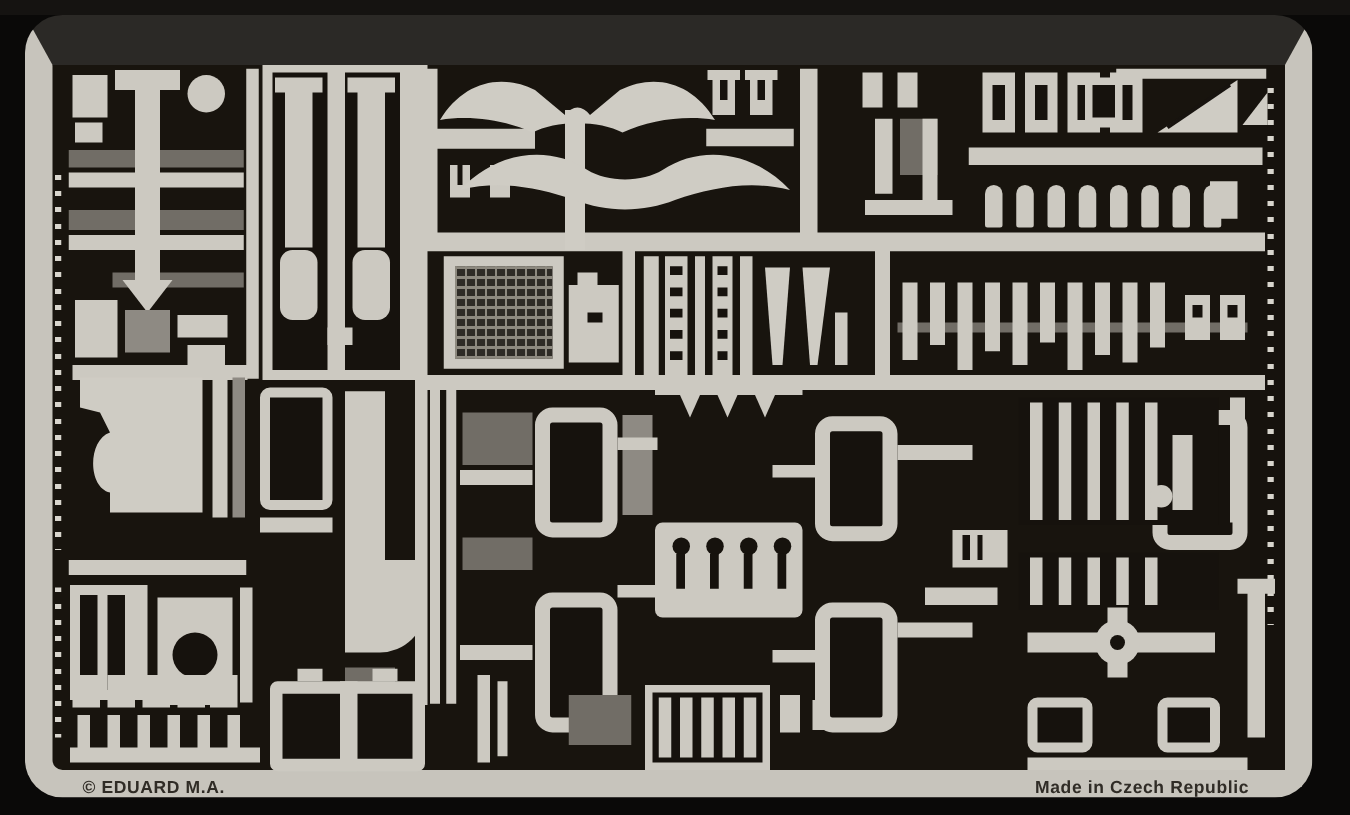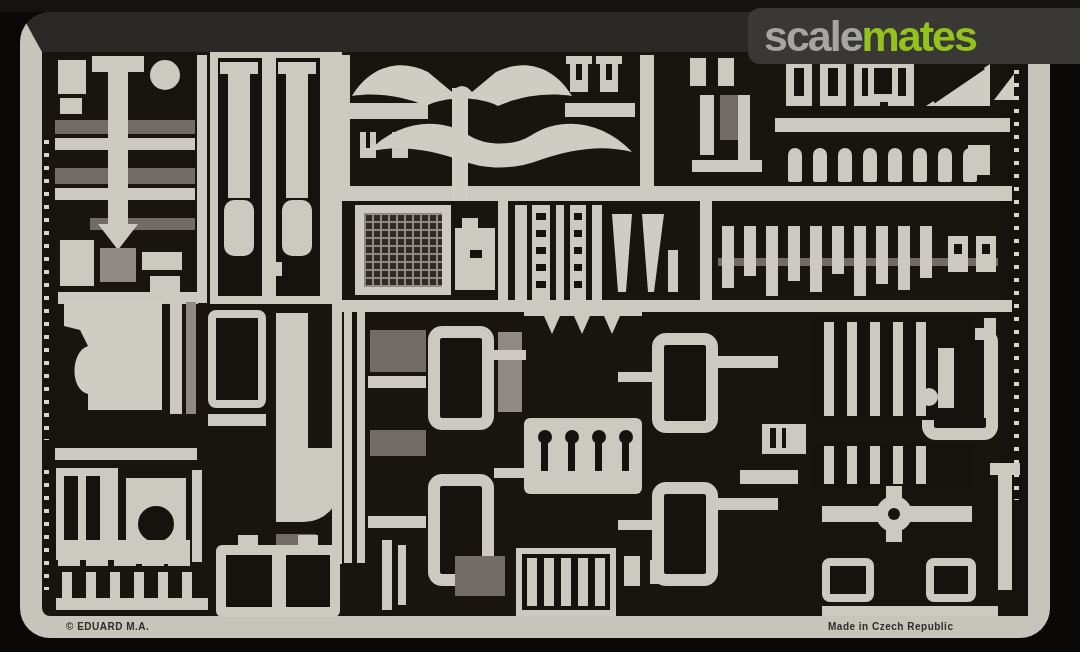--- a/index.html
+++ b/index.html
@@ -21,21 +21,21 @@
   .mesh{position:absolute;background:
         repeating-linear-gradient(0deg,#8d897f 0 2px,rgba(0,0,0,0) 2px 8px),
         repeating-linear-gradient(90deg,#8d897f 0 2px,rgba(0,0,0,0) 2px 8px),#2e2b26}
   .blt{position:absolute;background:#ccc9c1;border-radius:7px 7px 2px 2px}
   .disc{position:absolute;background:#ccc9c1;border-radius:50%}
   .hole{position:absolute;background:#16120d;border-radius:50%}
   .tri{position:absolute;width:0;height:0}
   .etch{position:absolute;color:#16130f;font-weight:bold;filter:blur(.55px);
         letter-spacing:1.5px;font-size:13px;white-space:pre}
   .etch-sm{position:absolute;color:#302c26;font-weight:bold;filter:blur(.45px);
-        letter-spacing:.5px;font-size:10px;white-space:pre}
+        letter-spacing:.5px;font-size:14px;white-space:pre}
   .logo{position:absolute;left:748px;top:8px;width:332px;height:56px;background:#3a3835;
         border-radius:12px 0 0 12px;display:flex;align-items:center;padding-left:16px;
         font-weight:bold;font-size:43px;letter-spacing:-2px;line-height:1}
   .logo .s1{color:#a6a5a3}
   .logo .s2{color:#94c21d}
   svg{position:absolute;left:0;top:0}
 </style>
 </head>
 <body>
 
@@ -282,19 +282,15 @@
       <path fill="#cfccc4" d="M64,302 L162,302 L162,410 L88,410 L88,394 C70,390 70,352 88,346 L80,330 L64,326 Z"></path>
       <path fill="#cfccc4" d="M926,106 L990,106 L990,64 Z"></path>
       <line stroke="#17130f" stroke-width="3" x1="934" y1="102" x2="984" y2="68"></line>
       <path fill="#cfccc4" d="M994,100 L1014,100 L1014,74 Z"></path>
       <path fill="#cfccc4" d="M612,214 L632,214 L626,292 L618,292 Z"></path>
       <path fill="#cfccc4" d="M642,214 L664,214 L654,292 L648,292 Z"></path>
     </svg>
   </div>
 
   <div class="etch-sm" style="left:66px;top:621px">© EDUARD M.A.</div>
-  <div class="etch-sm" style="left:828px;top:621px;font-size:10px">Made in Czech Republic</div>
-
-  <div class="logo">
-    <span class="s1">scale</span>
-      <span class="s2">mates</span>
-  </div>
+  <div class="etch-sm" style="left:828px;top:621px;font-size:14px">Made in Czech Republic</div>
+
 </div>
 
 </body></html>

